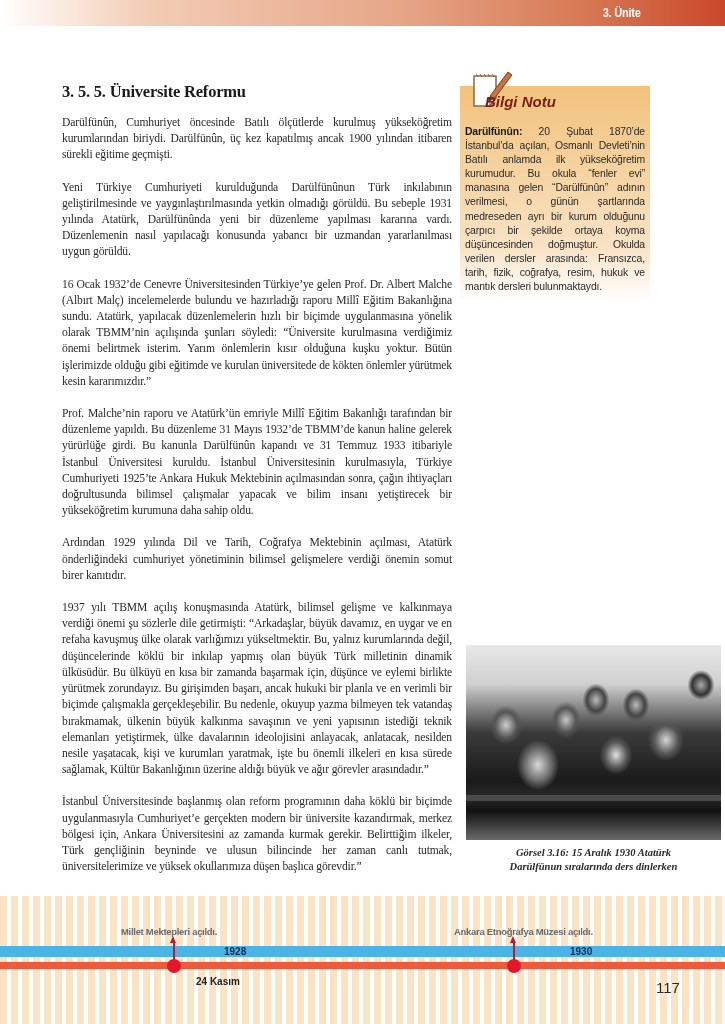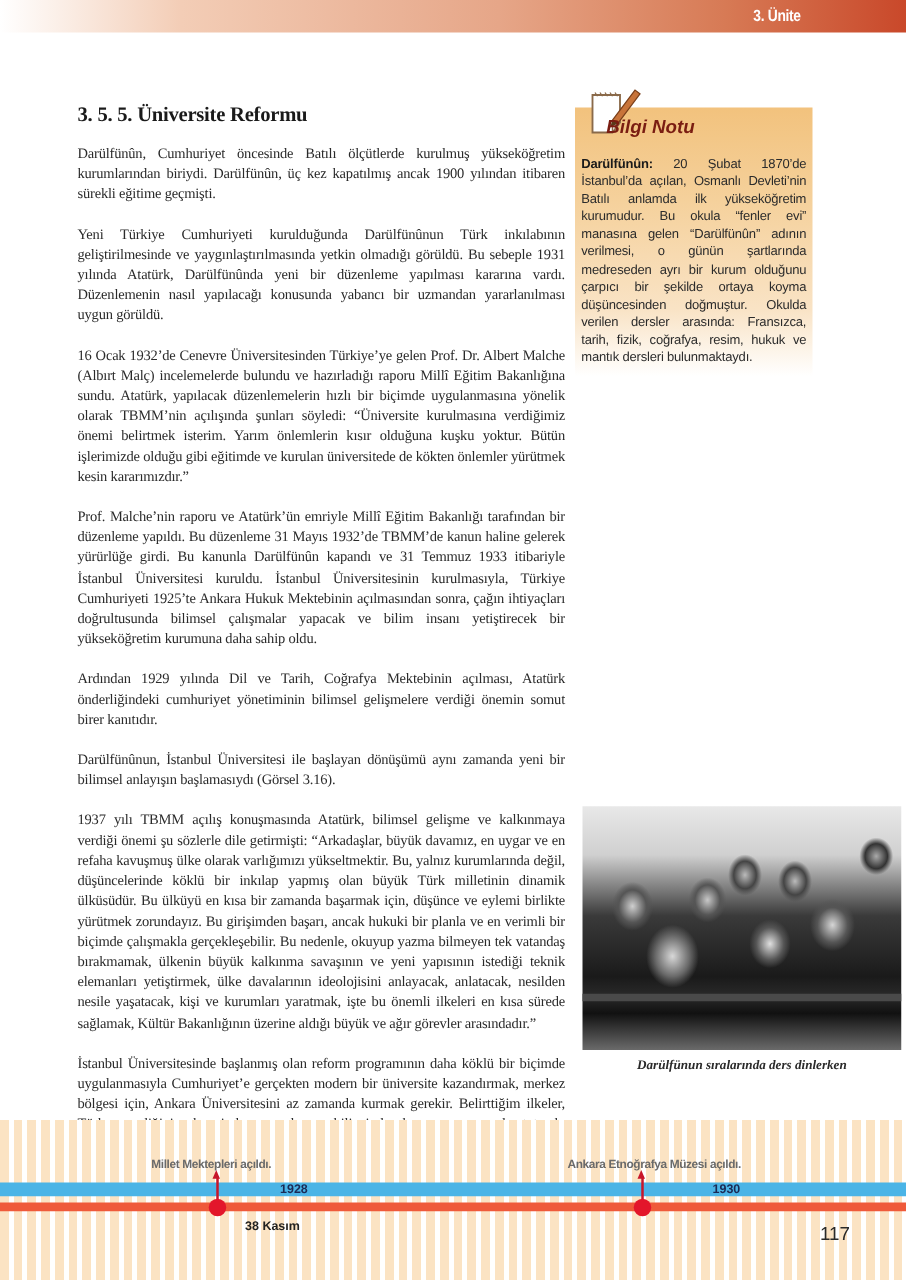--- a/index.html
+++ b/index.html
@@ -109,52 +109,52 @@
   <span class="unit-label">3. Ünite</span>
 </div>
 
 <div class="main-col">
   <h2 class="section-title">3. 5. 5. Üniversite Reformu</h2>
   <p class="para">Darülfünûn, Cumhuriyet öncesinde Batılı ölçütlerde kurulmuş yükseköğretim kurumlarından biriydi. Darülfünûn, üç kez kapatılmış ancak 1900 yılından itibaren sürekli eğitime geçmişti.</p>
   <p class="para">Yeni Türkiye Cumhuriyeti kurulduğunda Darülfünûnun Türk inkılabının geliştirilmesinde ve yaygınlaştırılmasında yetkin olmadığı görüldü. Bu sebeple 1931 yılında Atatürk, Darülfünûnda yeni bir düzenleme yapılması kararına vardı. Düzenlemenin nasıl yapılacağı konusunda yabancı bir uzmandan yararlanılması uygun görüldü.</p>
   <p class="para">16 Ocak 1932’de Cenevre Üniversitesinden Türkiye’ye gelen Prof. Dr. Albert Malche (Albırt Malç) incelemelerde bulundu ve hazırladığı raporu Millî Eğitim Bakanlığına sundu. Atatürk, yapılacak düzenlemelerin hızlı bir biçimde uygulanmasına yönelik olarak TBMM’nin açılışında şunları söyledi: “Üniversite kurulmasına verdiğimiz önemi belirtmek isterim. Yarım önlemlerin kısır olduğuna kuşku yoktur. Bütün işlerimizde olduğu gibi eğitimde ve kurulan üniversitede de kökten önlemler yürütmek kesin kararımızdır.”</p>
   <p class="para">Prof. Malche’nin raporu ve Atatürk’ün emriyle Millî Eğitim Bakanlığı tarafından bir düzenleme yapıldı. Bu düzenleme 31 Mayıs 1932’de TBMM’de kanun haline gelerek yürürlüğe girdi. Bu kanunla Darülfünûn kapandı ve 31 Temmuz 1933 itibariyle İstanbul Üniversitesi kuruldu. İstanbul Üniversitesinin kurulmasıyla, Türkiye Cumhuriyeti 1925’te Ankara Hukuk Mektebinin açılmasından sonra, çağın ihtiyaçları doğrultusunda bilimsel çalışmalar yapacak ve bilim insanı yetiştirecek bir yükseköğretim kurumuna daha sahip oldu.</p>
   <p class="para">Ardından 1929 yılında Dil ve Tarih, Coğrafya Mektebinin açılması, Atatürk önderliğindeki cumhuriyet yönetiminin bilimsel gelişmelere verdiği önemin somut birer kanıtıdır.</p>
-  <p class="para">Darülfünûnun, İstanbul Üniversitesi ile başlayan dönüşümü aynı zamanda yeni bir bilimsel anlayışın başlamasıydı (Görsel 3.16).</p>
   <p class="para">1937 yılı TBMM açılış konuşmasında Atatürk, bilimsel gelişme ve kalkınmaya verdiği önemi şu sözlerle dile getirmişti: “Arkadaşlar, büyük davamız, en uygar ve en refaha kavuşmuş ülke olarak varlığımızı yükseltmektir. Bu, yalnız kurumlarında değil, düşüncelerinde köklü bir inkılap yapmış olan büyük Türk milletinin dinamik ülküsüdür. Bu ülküyü en kısa bir zamanda başarmak için, düşünce ve eylemi birlikte yürütmek zorundayız. Bu girişimden başarı, ancak hukuki bir planla ve en verimli bir biçimde çalışmakla gerçekleşebilir. Bu nedenle, okuyup yazma bilmeyen tek vatandaş bırakmamak, ülkenin büyük kalkınma savaşının ve yeni yapısının istediği teknik elemanları yetiştirmek, ülke davalarının ideolojisini anlayacak, anlatacak, nesilden nesile yaşatacak, kişi ve kurumları yaratmak, işte bu önemli ilkeleri en kısa sürede sağlamak, Kültür Bakanlığının üzerine aldığı büyük ve ağır görevler arasındadır.”</p>
   <p class="para">İstanbul Üniversitesinde başlanmış olan reform programının daha köklü bir biçimde uygulanmasıyla Cumhuriyet’e gerçekten modern bir üniversite kazandırmak, merkez bölgesi için, Ankara Üniversitesini az zamanda kurmak gerekir. Belirttiğim ilkeler, Türk gençliğinin beyninde ve ulusun bilincinde her zaman canlı tutmak, üniversitelerimize ve yüksek okullarımıza düşen başlıca görevdir.”</p>
 </div>
 
 <div class="note-box"></div>
 <svg class="note-icon" viewBox="0 0 50 44">
   <path d="M4 8 L26 8 L26 30 L20 38 L4 38 Z" fill="#ffffff" stroke="#8a6a4a" stroke-width="1.5"></path>
   <path d="M20 38 L20 30 L26 30" fill="none" stroke="#8a6a4a" stroke-width="1.2"></path>
   <path d="M6 6 L8 9 M10 6 L12 9 M14 6 L16 9 M18 6 L20 9 M22 6 L24 9" stroke="#8a6a4a" stroke-width="1"></path>
   <path d="M20 28 L38 4 L42 7 L24 31 Z" fill="#c8743a" stroke="#7a3f1a" stroke-width="1"></path>
   <path d="M20 28 L18 34 L24 31 Z" fill="#5a3a1a"></path>
 </svg>
 <div class="note-title">Bilgi Notu</div>
 <div class="note-text"><b>Darülfünûn:</b><span> 20 Şubat 1870’de İstanbul’da açılan, Osmanlı Devleti’nin Batılı anlamda ilk yükseköğretim kurumudur. Bu okula “fenler evi” manasına gelen “Darülfünûn” adının verilmesi, o günün şartlarında medreseden ayrı bir kurum olduğunu çarpıcı bir şekilde ortaya koyma düşüncesinden doğmuştur. Okulda verilen dersler arasında: Fransızca, tarih, fizik, coğrafya, resim, hukuk ve mantık dersleri bulunmaktaydı.</span></div>
 
 <div class="photo"></div>
 <div class="photo-desk"></div>
 <div class="photo-caption">
+  <div>Görsel 3.16: 15 Aralık 1930 Atatürk</div>
   <div>Darülfünun sıralarında ders dinlerken</div>
 </div>
 
 <div class="timeline-bg"></div>
 <div class="timeline-blue"></div>
 <div class="timeline-red"></div>
 
 <div class="event-label" style="left:121px; top:926px;">Millet Mektepleri açıldı.</div>
 <div class="tl-arrow-head" style="left:170px;"></div>
 <div class="tl-arrow-stem" style="left:173px;"></div>
 <div class="tl-dot" style="left:167px;"></div>
 <div class="year-label" style="left:199px;">1928</div>
-<div class="date-label" style="left:196px;">38 Kasım</div>
+<div class="date-label" style="left:196px;">24 Kasım</div>
 
 <div class="event-label" style="left:443px; top:926px;margin-left:11px;">Ankara Etnoğrafya Müzesi açıldı.</div>
 <div class="tl-arrow-head" style="left:510px;"></div>
 <div class="tl-arrow-stem" style="left:513px;"></div>
 <div class="tl-dot" style="left:507px;"></div>
 <div class="year-label" style="left:545px;">1930</div>
 
 <div class="page-number">117</div>
 
 </body></html>

